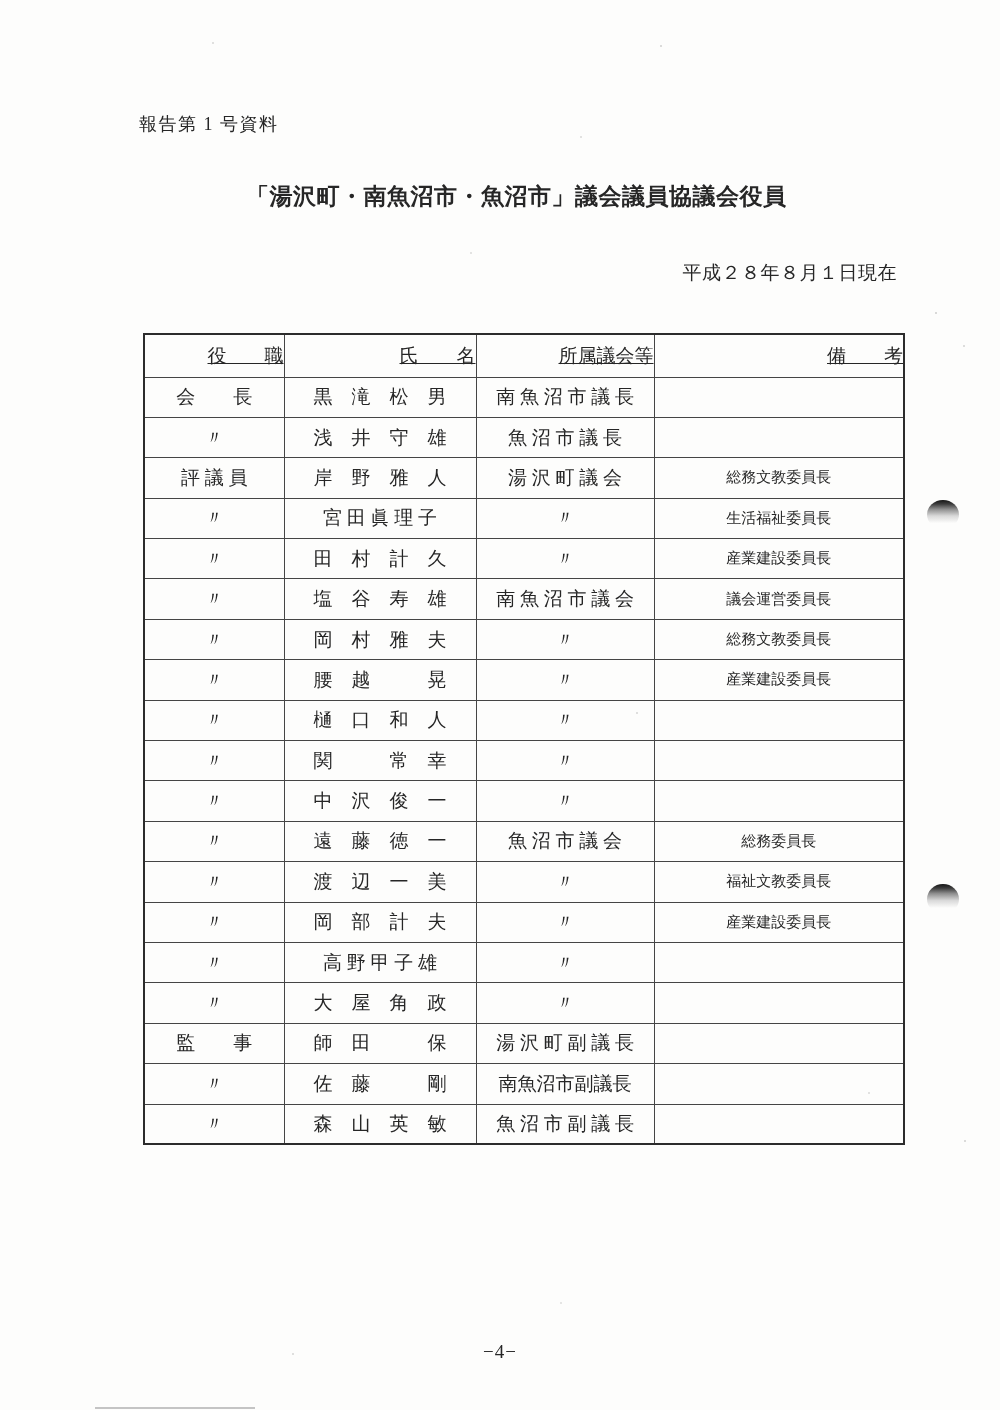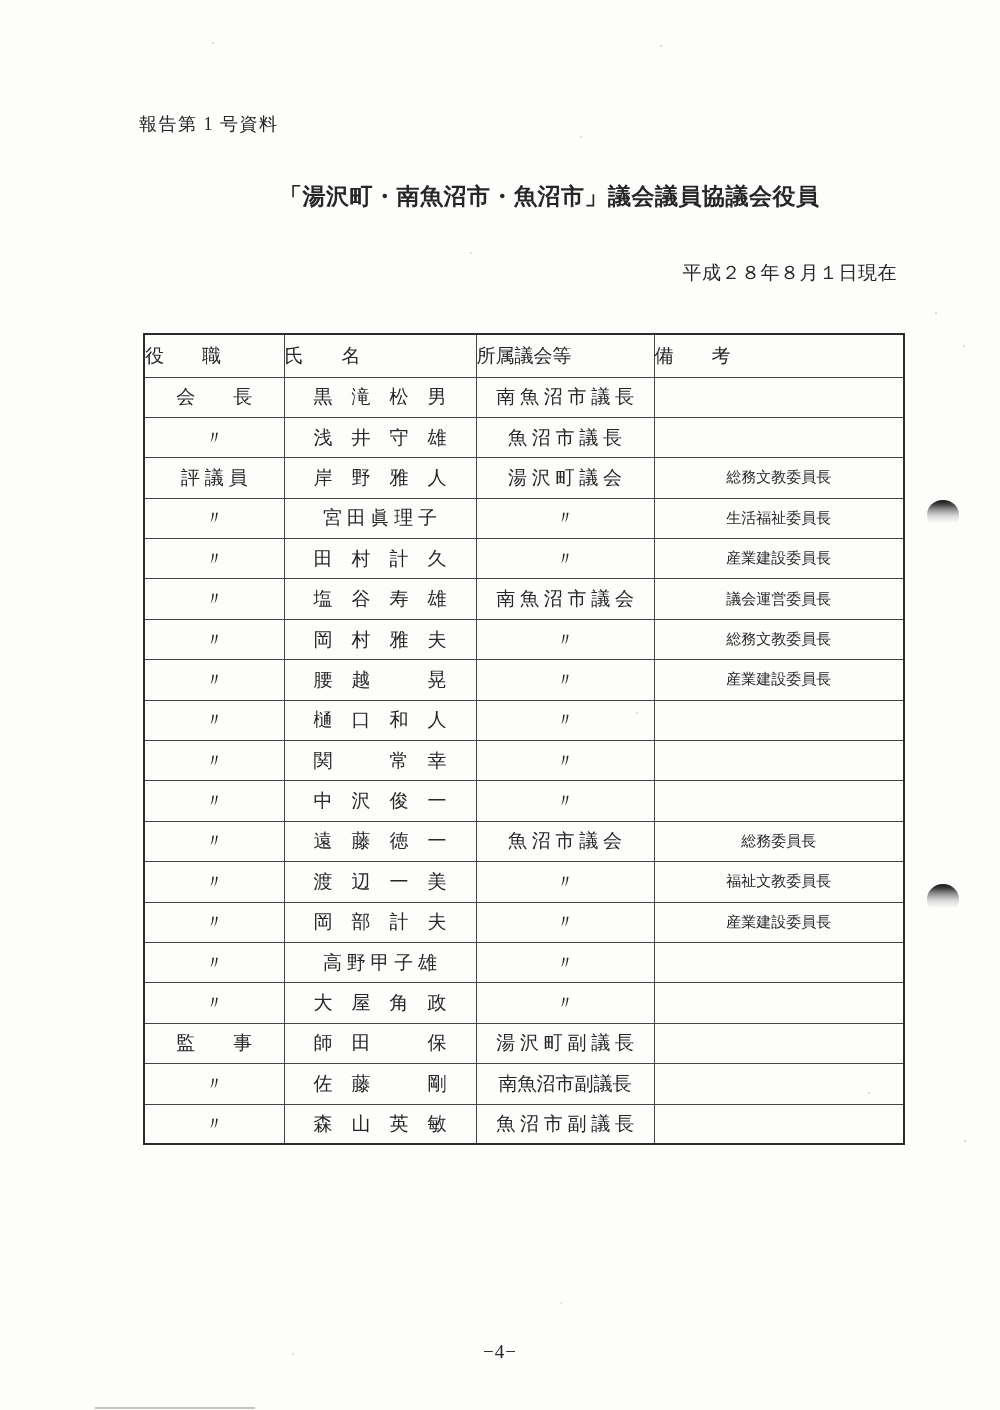--- a/index.html
+++ b/index.html
@@ -22,21 +22,20 @@
     white-space: pre;
   }
   .title {
     position: absolute;
     left: 246px;
     top: 181px;
     font-size: 23px;
     font-weight: 600;
     letter-spacing: 0.5px;
     white-space: pre;
-    margin-left: 33px;
   }
   .date-note {
     position: absolute;
     top: 260px;
     right: 103px;
     font-size: 19px;
     letter-spacing: 0.5px;
     white-space: pre;
   }
   table.officers {
@@ -52,22 +51,23 @@
     border: 1.5px solid #454545;
     padding: 0;
     vertical-align: middle;
     overflow: hidden;
   }
   table.officers thead tr { height: 43px; }
   table.officers tbody tr { height: 40.4px; }
   table.officers th {
     font-size: 19px;
     font-weight: 400;
-    text-align: left;
-    white-space: pre;
+    text-align: right;
+    white-space: pre;
+    text-decoration: underline;
   }
   td.c-position, td.c-name, td.c-council {
     font-size: 19px;
     text-align: center;
     white-space: pre;
   }
   td.c-note {
     font-size: 15px;
     text-align: center;
     padding-left: 9px;

